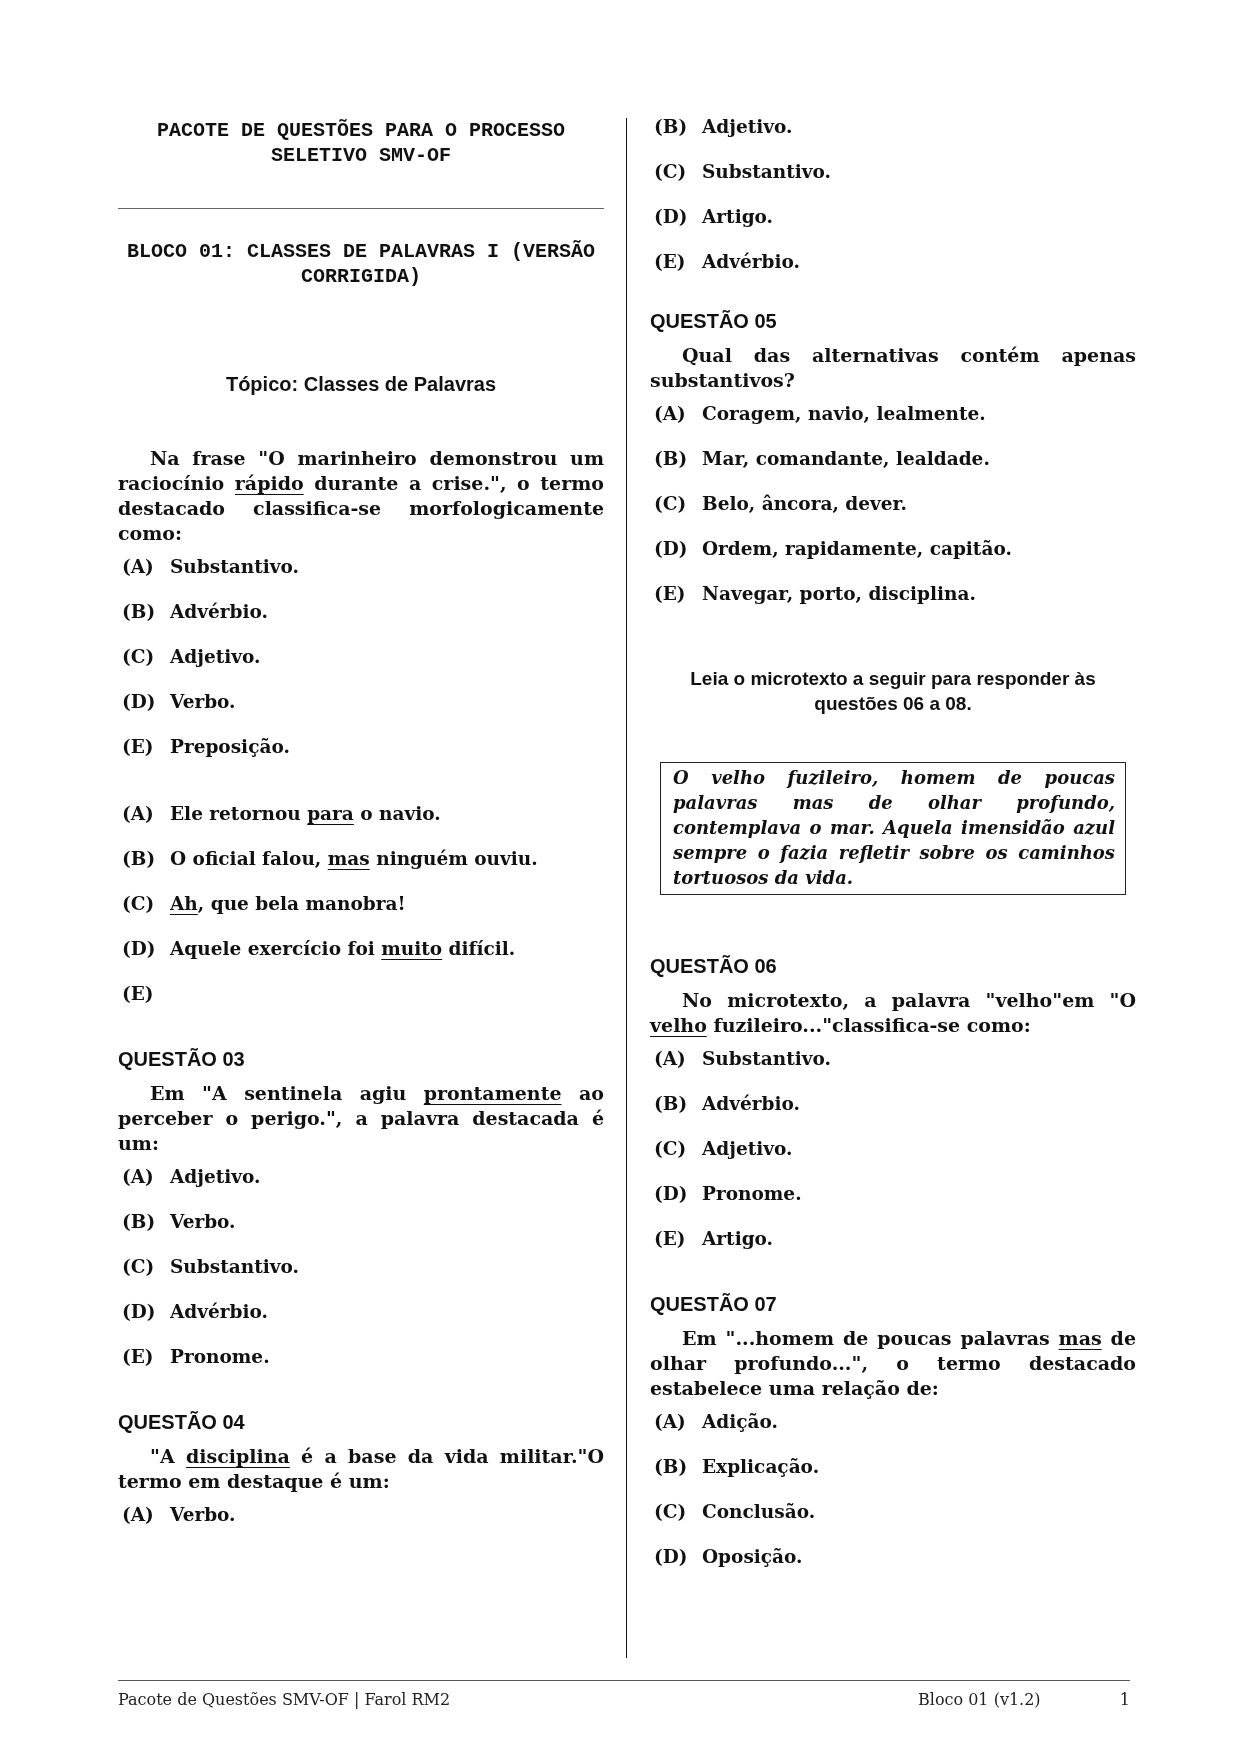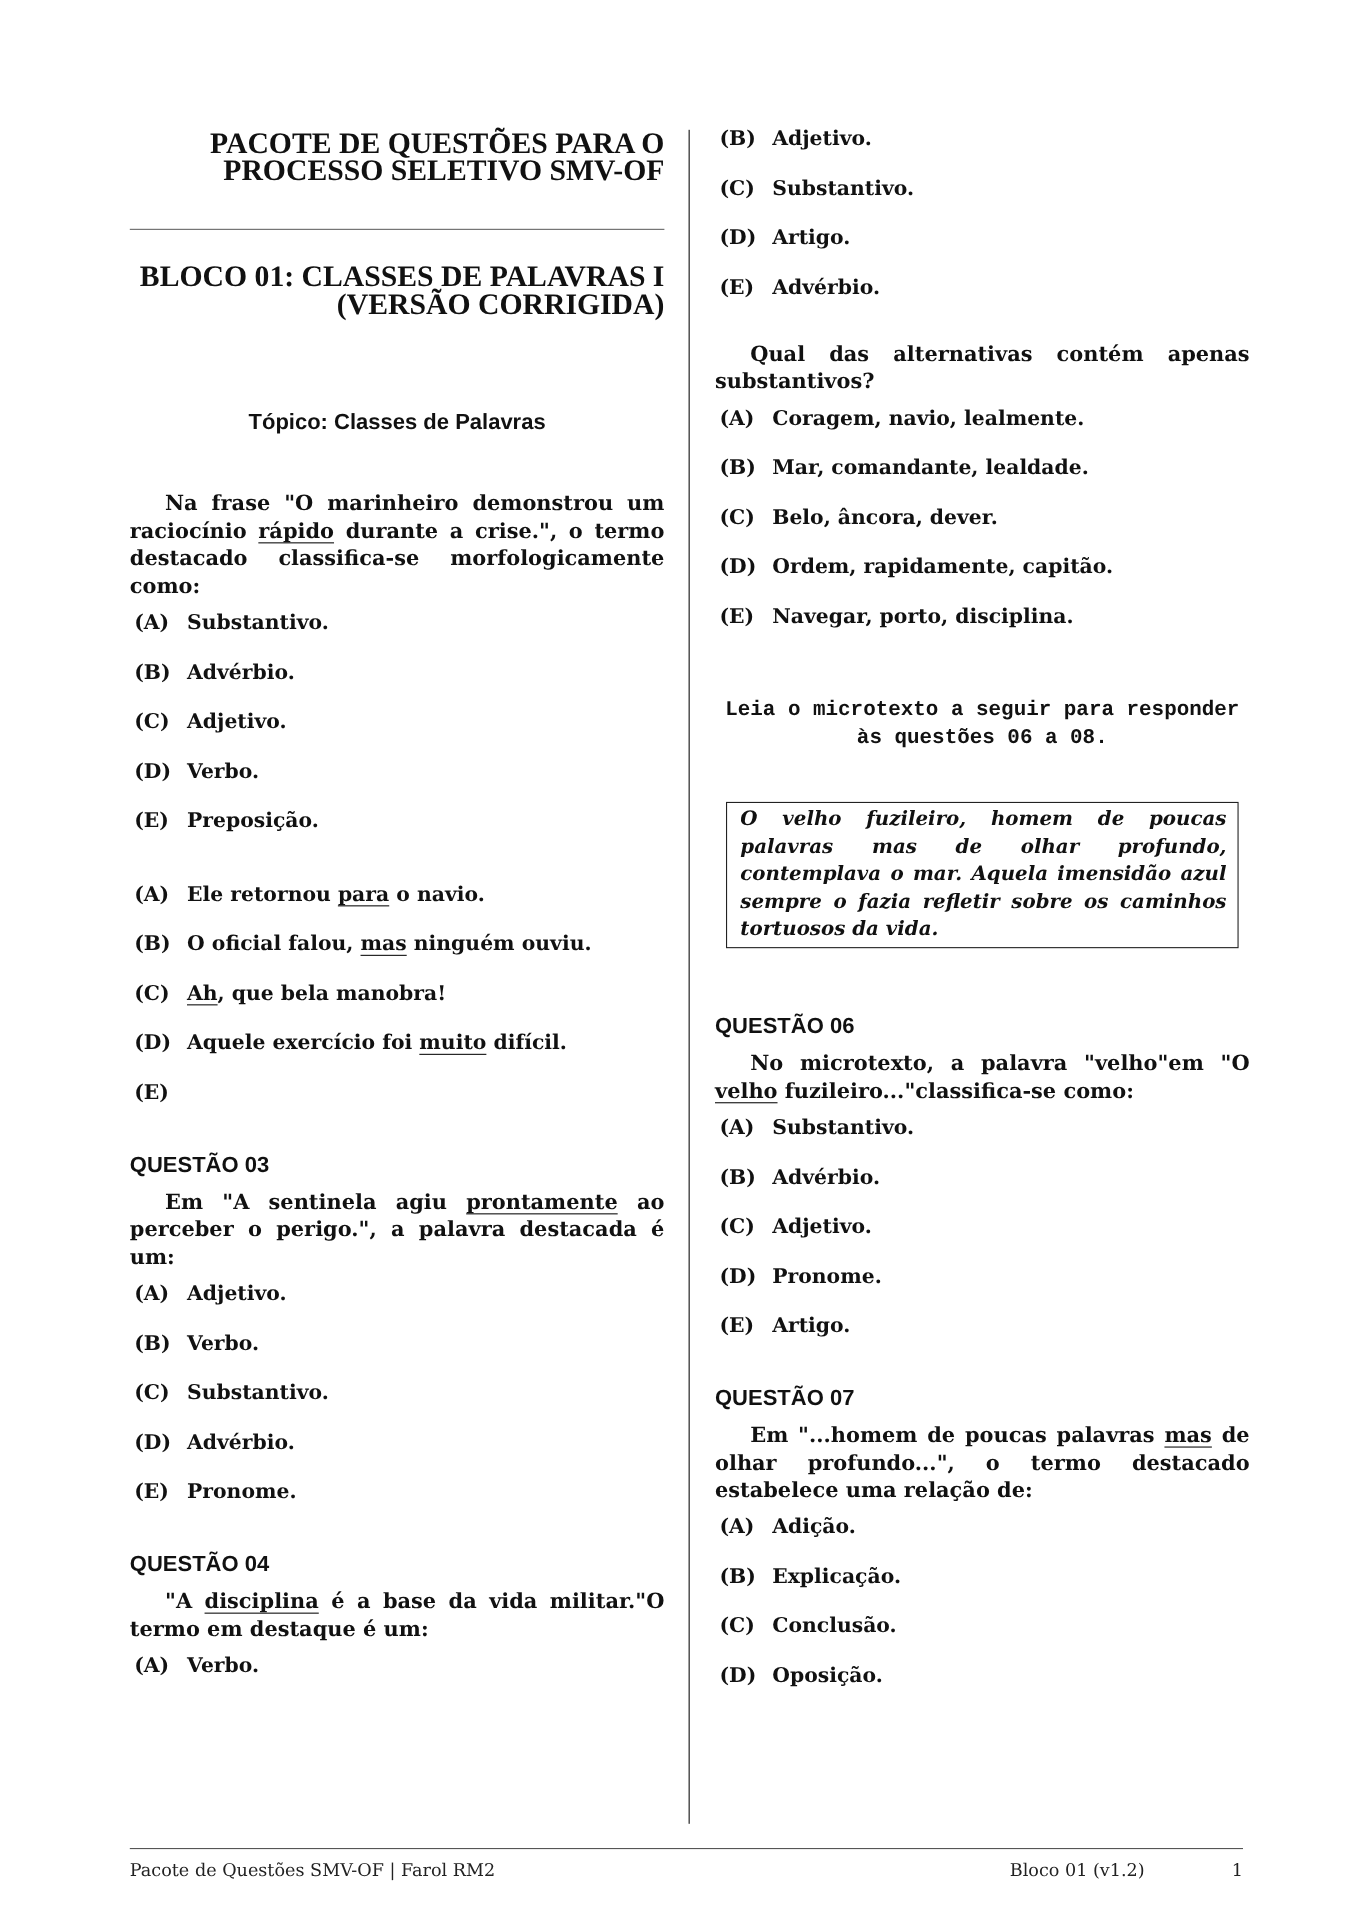--- a/index.html
+++ b/index.html
@@ -1,30 +1,30 @@
 <!DOCTYPE html>
 <html><head>
 <meta charset="utf-8">
 <style>
   html, body { margin:0; padding:0; background:#ffffff; }
   body { width:1241px; height:1754px; position:relative; overflow:hidden; color:#111; }
   .col { position:absolute; top:118px; width:486px; }
   .col.left { left:118px; }
   .col.right { left:650px; width:486px; }
   .divider { position:absolute; left:626px; top:118px; height:1540px; width:1px; background:#111; }
-  .title { font-family:Liberation Serif, serif; font-weight:bold; font-size:27px; text-align:right; line-height:25px; margin:0; }
+  .title { font-family:Liberation Mono, monospace; font-weight:bold; font-size:20px; text-align:center; line-height:25px; margin:0; }
   .hr { height:1px; background:#666; margin:40px 0 30px 0; }
   .topic { font-family:"Liberation Sans", sans-serif; font-weight:bold; font-size:20px; text-align:center; margin:84px 0 0 0; }
   .qtitle { font-family:"Liberation Sans", sans-serif; font-weight:bold; font-size:20px; margin:0 0 10px 0; }
   .qblock { margin-top:42px; }
   .stem { font-family:"DejaVu Serif", serif; font-weight:bold; font-size:19px; line-height:25px; text-indent:32px; text-align:justify; margin:0 0 8px 0; }
   .opt { font-family:"DejaVu Serif", serif; font-weight:bold; font-size:18.5px; line-height:25px; display:flex; margin:0 0 20px 4px; }
   .opt .lbl { width:48px; flex:none; }
   .u { text-decoration:underline; text-underline-offset:4px; text-decoration-thickness:1px; }
-  .instr { font-family:Liberation Mono, monospace; font-weight:bold; font-size:19px; text-align:center; line-height:25px; margin:60px 0 0 0; }
+  .instr { font-family:Liberation Sans, sans-serif; font-weight:bold; font-size:19px; text-align:center; line-height:25px; margin:60px 0 0 0; }
   .microbox { border:1.5px solid #222; margin:46px 10px 0 10px; padding:2px 10px 4px 12px; font-family:"DejaVu Serif", serif; font-style:italic; font-weight:bold; font-size:18px; line-height:25px; text-align:justify; }
   .footer-rule { position:absolute; left:118px; width:1012px; top:1680px; height:1px; background:#555; }
   .footer { position:absolute; left:118px; width:1012px; top:1690px; font-family:"DejaVu Serif", serif; font-size:16px; color:#222; }
   .footer .l { position:absolute; left:0; }
   .footer .m { position:absolute; left:800px; }
   .footer .r { position:absolute; right:0; }
 </style>
 </head>
 <body>
 
@@ -132,20 +132,21 @@
         <span class="lbl">(D)</span>
         <span>Artigo.</span>
       </div>
     <div class="opt">
         <span class="lbl">(E)</span>
         <span>Advérbio.</span>
       </div>
   </div>
 
   <div class="qblock" style="margin-top:36px">
+    <p class="qtitle">QUESTÃO 05</p>
     <p class="stem">Qual das alternativas contém apenas substantivos?</p>
     <div class="opt">
         <span class="lbl">(A)</span>
         <span>Coragem, navio, lealmente.</span>
       </div>
     <div class="opt">
         <span class="lbl">(B)</span>
         <span>Mar, comandante, lealdade.</span>
       </div>
     <div class="opt">

